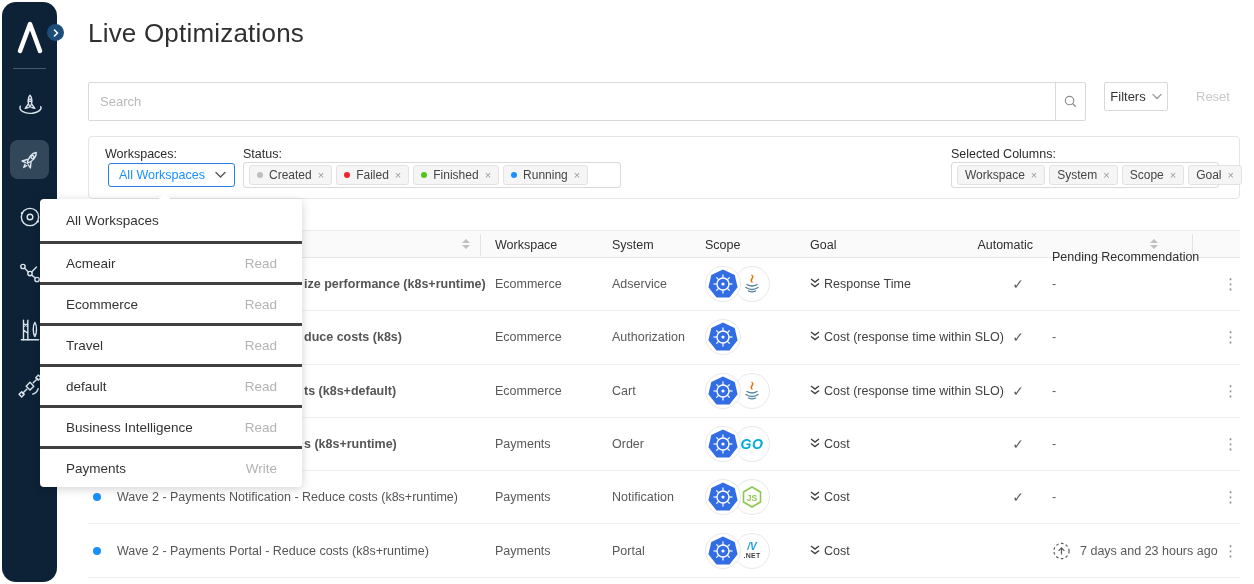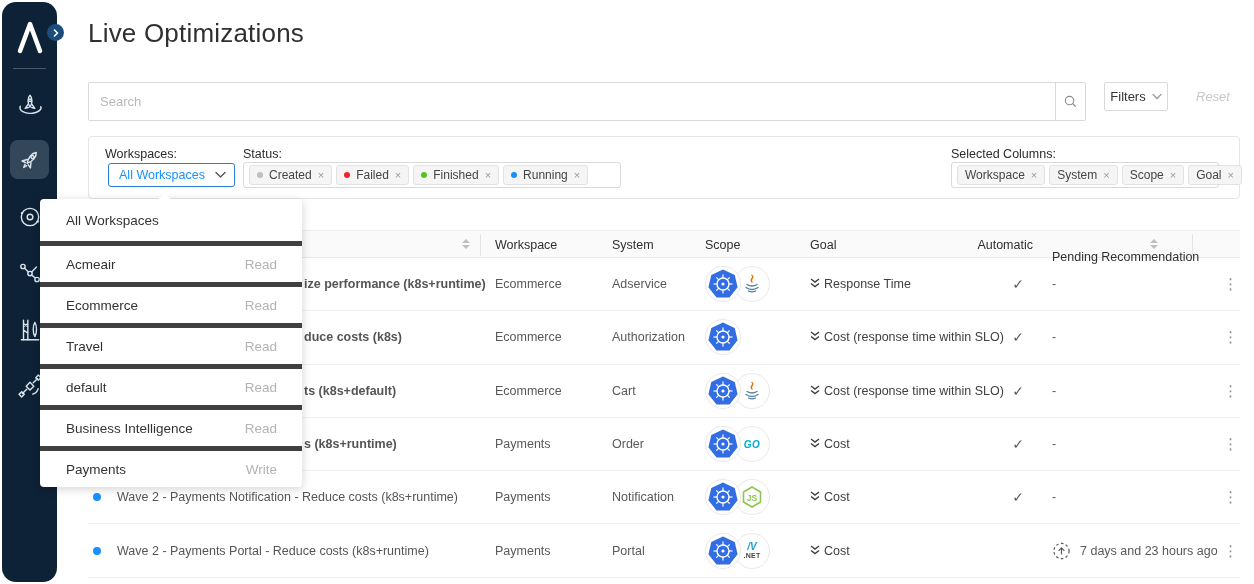--- a/index.html
+++ b/index.html
@@ -23,21 +23,21 @@
   .page-title { position:absolute; left:88px; top:18px; font-size:26px; font-weight:500; color:#303030; letter-spacing:0.2px; }
   .search-group { position:absolute; left:88px; top:82px; width:998px; height:39px; border:1px solid #d9d9d9;
                   border-radius:2px; display:flex; align-items:stretch; background:#fff; }
   .search-input { flex:1; border:none; outline:none; padding:0 11px; font-size:13px; color:#333;
                   font-family:"Liberation Sans", sans-serif; }
   .search-input::placeholder { color:#b9b9b9; }
   .search-btn { width:30px; border-left:1px solid #d9d9d9; display:flex; align-items:center; justify-content:center; }
   .filters-btn { position:absolute; left:1104px; top:82px; width:64px; height:29px; border:1px solid #d9d9d9;
                  border-radius:2px; background:#fff; display:flex; align-items:center; justify-content:center;
                  gap:6px; font-size:13px; color:#333; }
-  .reset-link { position:absolute; left:1196px; top:89px; font-size:13px; color:#c8c8c8;font-style:italic; }
+  .reset-link { position:absolute; left:1196px; top:89px; font-size:13px; color:#c8c8c8; }
 
   
   .filter-panel { position:absolute; left:88px; top:136px; width:1152px; height:63px;
                   border:1px solid #e5e5e5; border-radius:4px; background:#fff; }
   .f-label { position:absolute; font-size:12.5px; color:#2b2b2b; }
   .lbl-ws { left:16px; top:10px; } .lbl-status { left:154px; top:10px; } .lbl-cols { left:862px; top:10px; }
   .ws-dd-btn { position:absolute; left:19px; top:26px; width:127px; height:24px; border:1px solid #2b7de0;
                border-radius:3px; background:#fff; display:flex; align-items:center; }
   .ws-dd-btn .dd-label { flex:1; text-align:center; font-size:12.5px; color:#1890ff; font-weight:500; }
   .ws-dd-btn svg { margin-right:8px; }
@@ -67,33 +67,33 @@
   .r-clip .c-name { left:216px;font-weight:bold; }
   .c-ws { left:407px; } .c-sys { left:524px; }
   .c-scope { left:617px; display:flex; align-items:center; }
   .badge { width:36px; height:36px; border-radius:50%; background:#fff; border:1px solid #e8e8e8;
            display:flex; align-items:center; justify-content:center; position:relative; }
   .badge + .badge { margin-left:-7px; z-index:0; }
   .badge:first-child { z-index:1; }
   .net-stack { display:flex; flex-direction:column; align-items:center; line-height:1; }
   .net-top { color:#1b9ed8; font-weight:700; font-style:italic; font-size:10px; }
   .net-bot { color:#444; font-weight:700; font-size:7px; letter-spacing:0.3px; }
-  .go-txt { color:#00acd7; font-weight:700; font-style:italic; font-size:10px; letter-spacing:0.5px; }
+  .go-txt { color:#00acd7; font-weight:700; font-style:italic; font-size:14px; letter-spacing:0.5px; }
   .c-goal { left:722px; display:flex; align-items:flex-start; gap:4px; color:#404040; }
   .c-goal svg { margin-top:1px; }
   .c-auto { left:915px; width:30px; text-align:center; color:#595959; font-size:14px; }
   .c-pend { left:964px; color:#595959; display:flex; align-items:center; gap:9px; }
   .c-menu { left:1133px; width:20px; text-align:center; color:#8c8c8c; font-size:15px; letter-spacing:1px; cursor:pointer; }
 
   
   .ws-menu { position:absolute; left:40px; top:199px; width:262px; height:288px; background:#fff;
              border-radius:4px; box-shadow:0 2px 10px rgba(0,0,0,0.18); z-index:100; padding:1px 0; }
   .ws-caret { position:absolute; left:120px; top:-4px; width:9px; height:9px; background:#fff; transform:rotate(45deg); }
   .mi { position:relative; height:41px; display:flex; align-items:center; padding:0 25px 0 26px; }
-  .mi + .mi { border-top:5px solid #404040;gap:27px; }
+  .mi + .mi { border-top:3px solid #404040;gap:27px; }
   .mi .mi-label { flex:1; font-size:13.5px; color:#333; }
   .mi .mi-perm { font-size:13.5px; color:#b3b3b3; }
 </style>
 </head>
 <body>
 
 <div class="app">
 
   <aside class="sidebar">
     <div class="logo">

